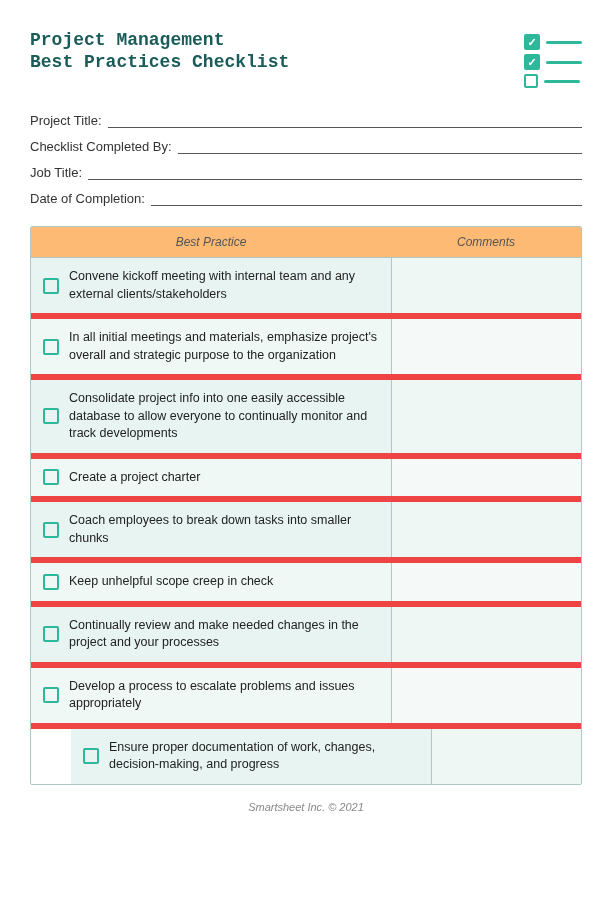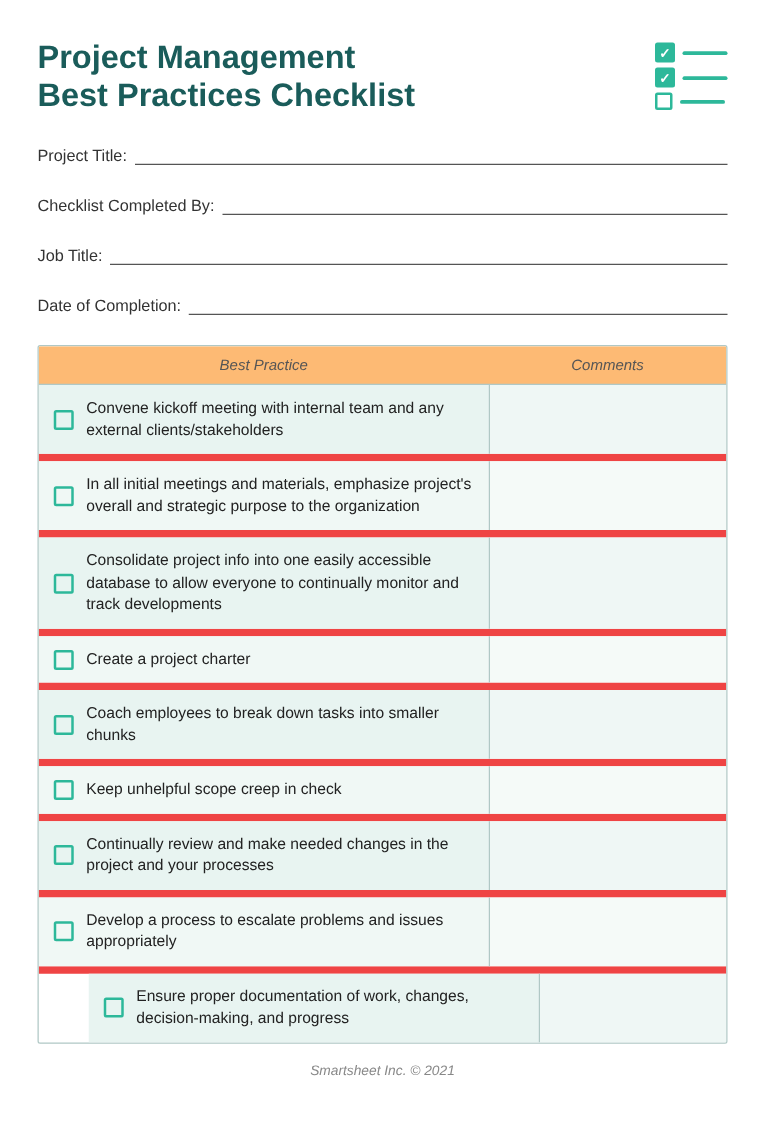--- a/index.html
+++ b/index.html
@@ -11,24 +11,25 @@
       padding: 30px 30px 20px 30px;
       color: #333;
     }
     .header {
       display: flex;
       justify-content: space-between;
       align-items: flex-start;
       margin-bottom: 24px;
     }
     .title {
-      font-size: 26px;
+      font-size: 18px;
       font-weight: 800;
       color: #1a5c5a;
       line-height: 1.2;
+      font-family: Liberation Mono, monospace;
     }
     .checklist-icon {
       display: flex;
       flex-direction: column;
       gap: 4px;
       margin-top: 4px;
     }
     .icon-row {
       display: flex;
       align-items: center;
@@ -57,21 +58,21 @@
       height: 3px;
       background: #2db89a;
       border-radius: 2px;
     }
     .form-fields {
       margin-bottom: 20px;
     }
     .form-field {
       display: flex;
       align-items: center;
-      margin-bottom: 24px;
+      margin-bottom: 10px;
       font-size: 13px;
       color: #333;
     }
     .form-field label {
       white-space: nowrap;
       margin-right: 6px;
     }
     .form-line {
       flex: 1;
       border-bottom: 1.5px solid #555;

